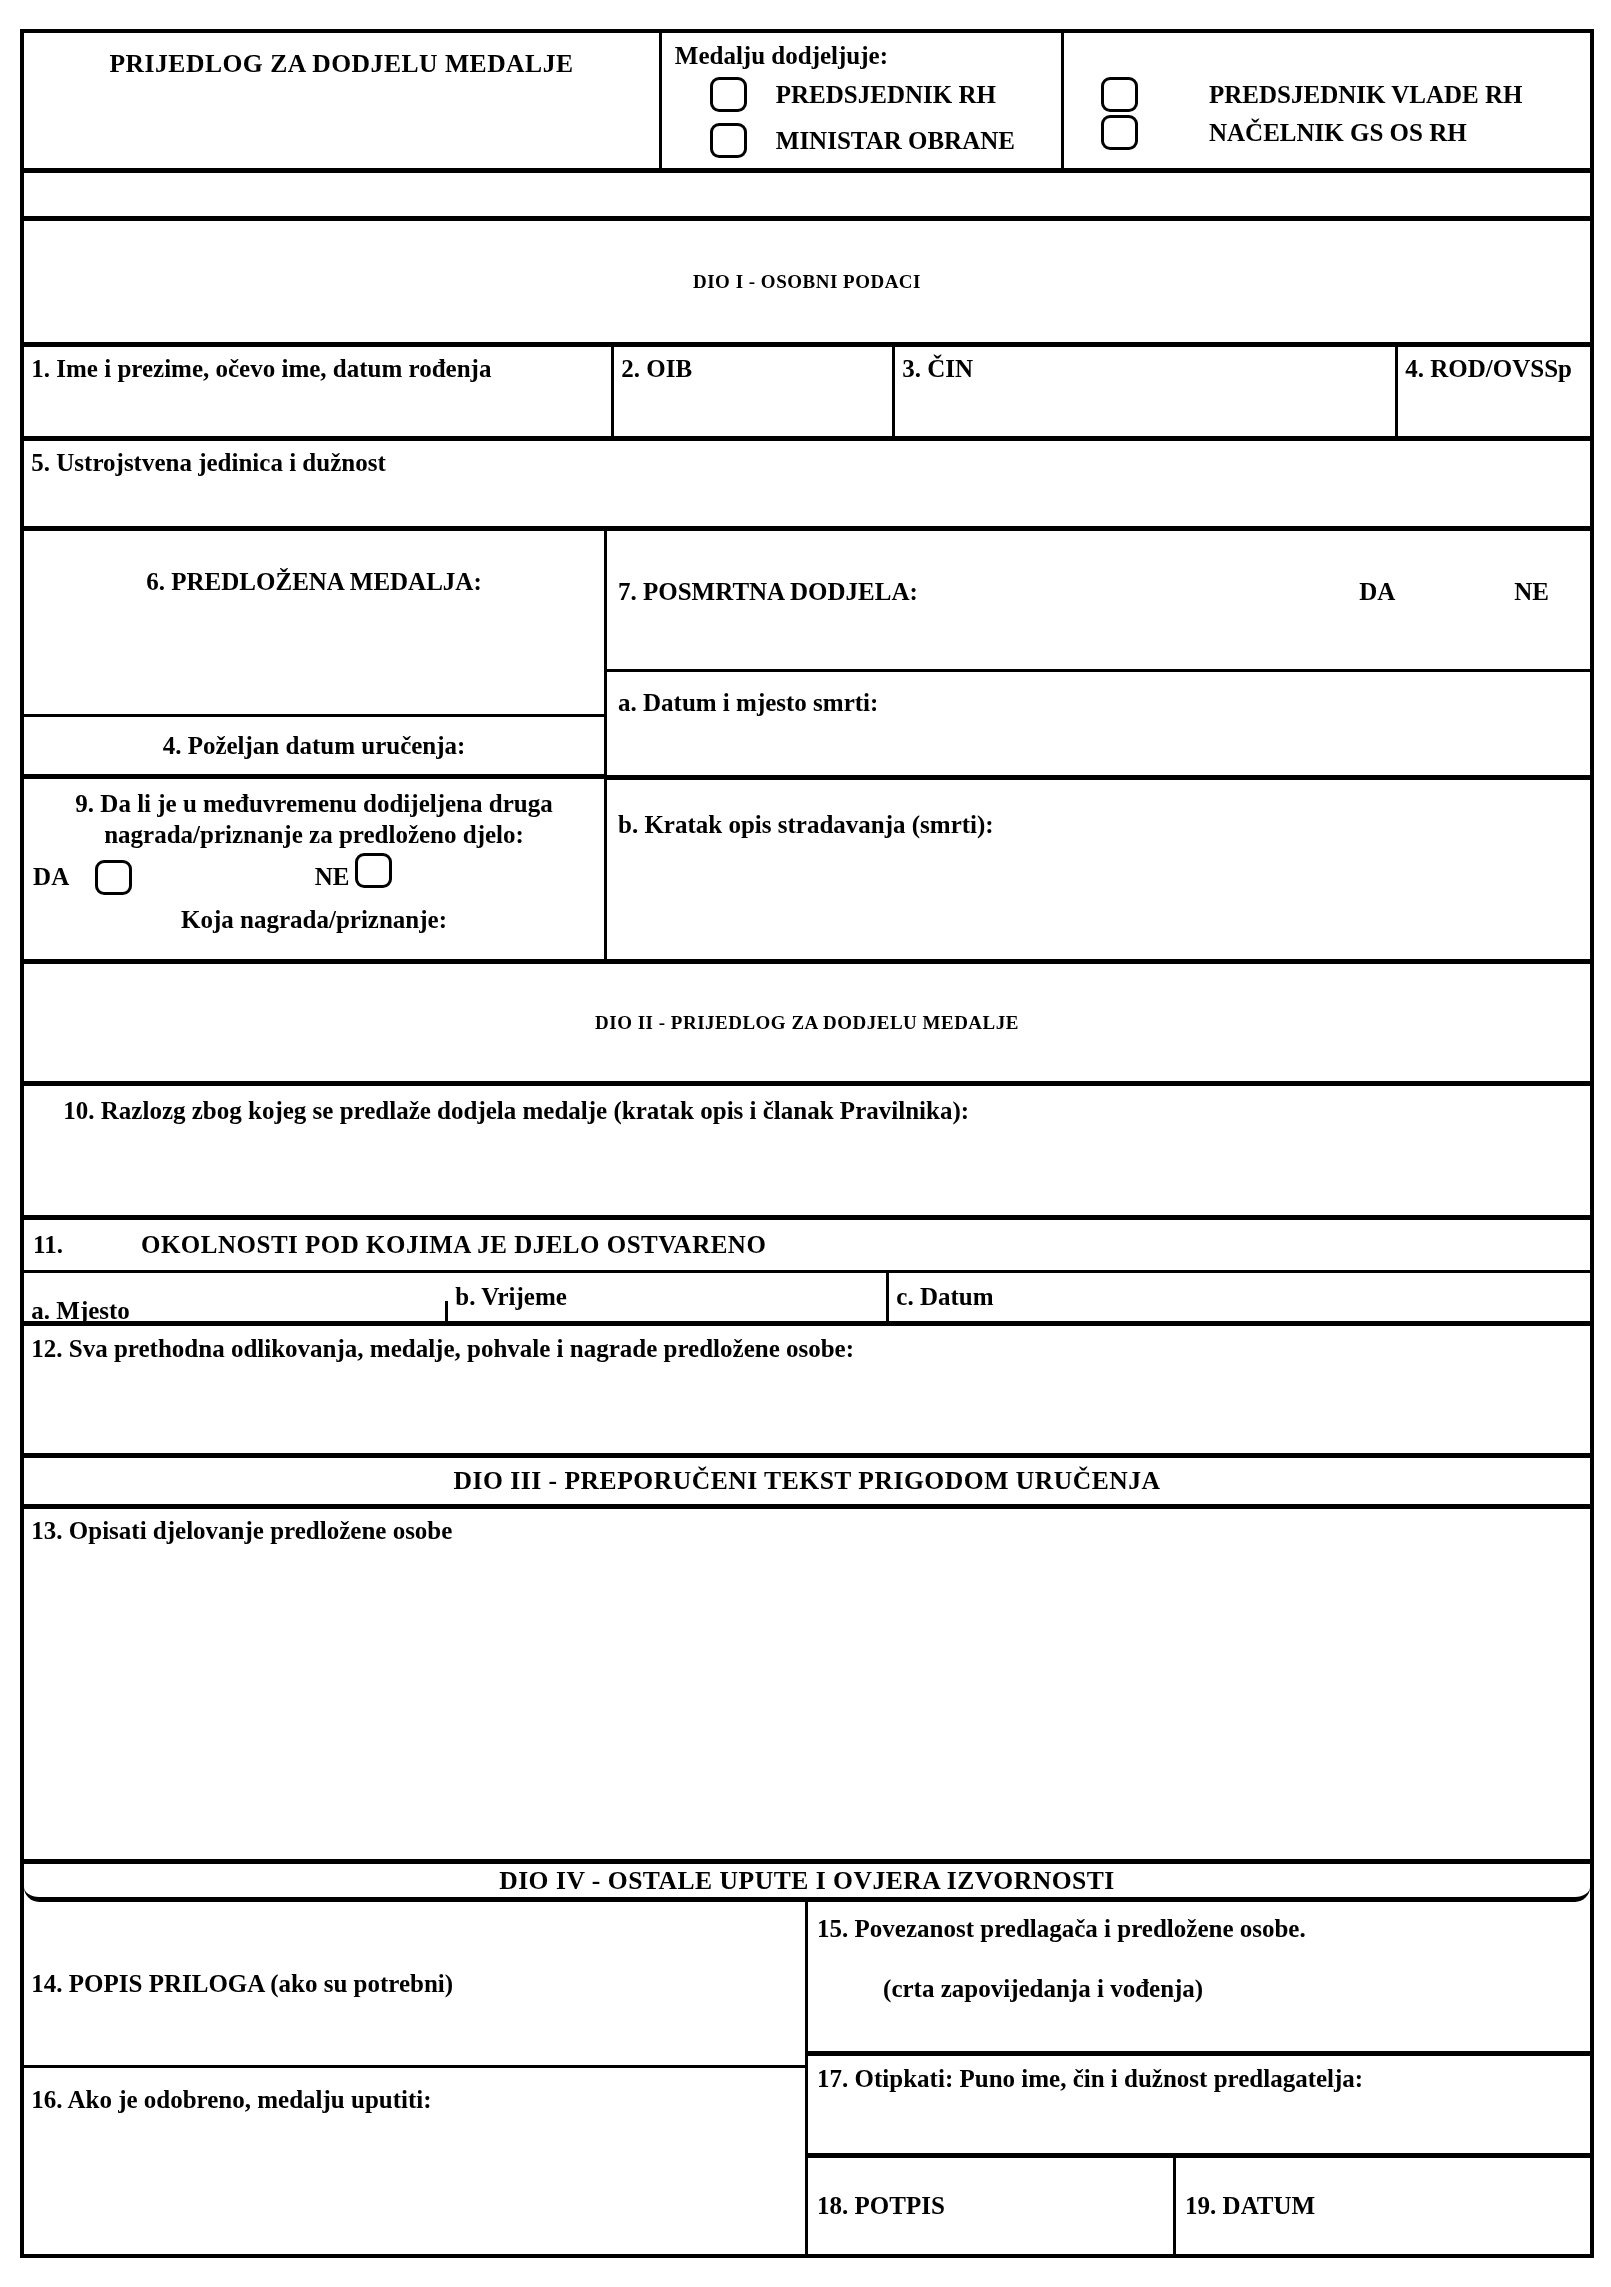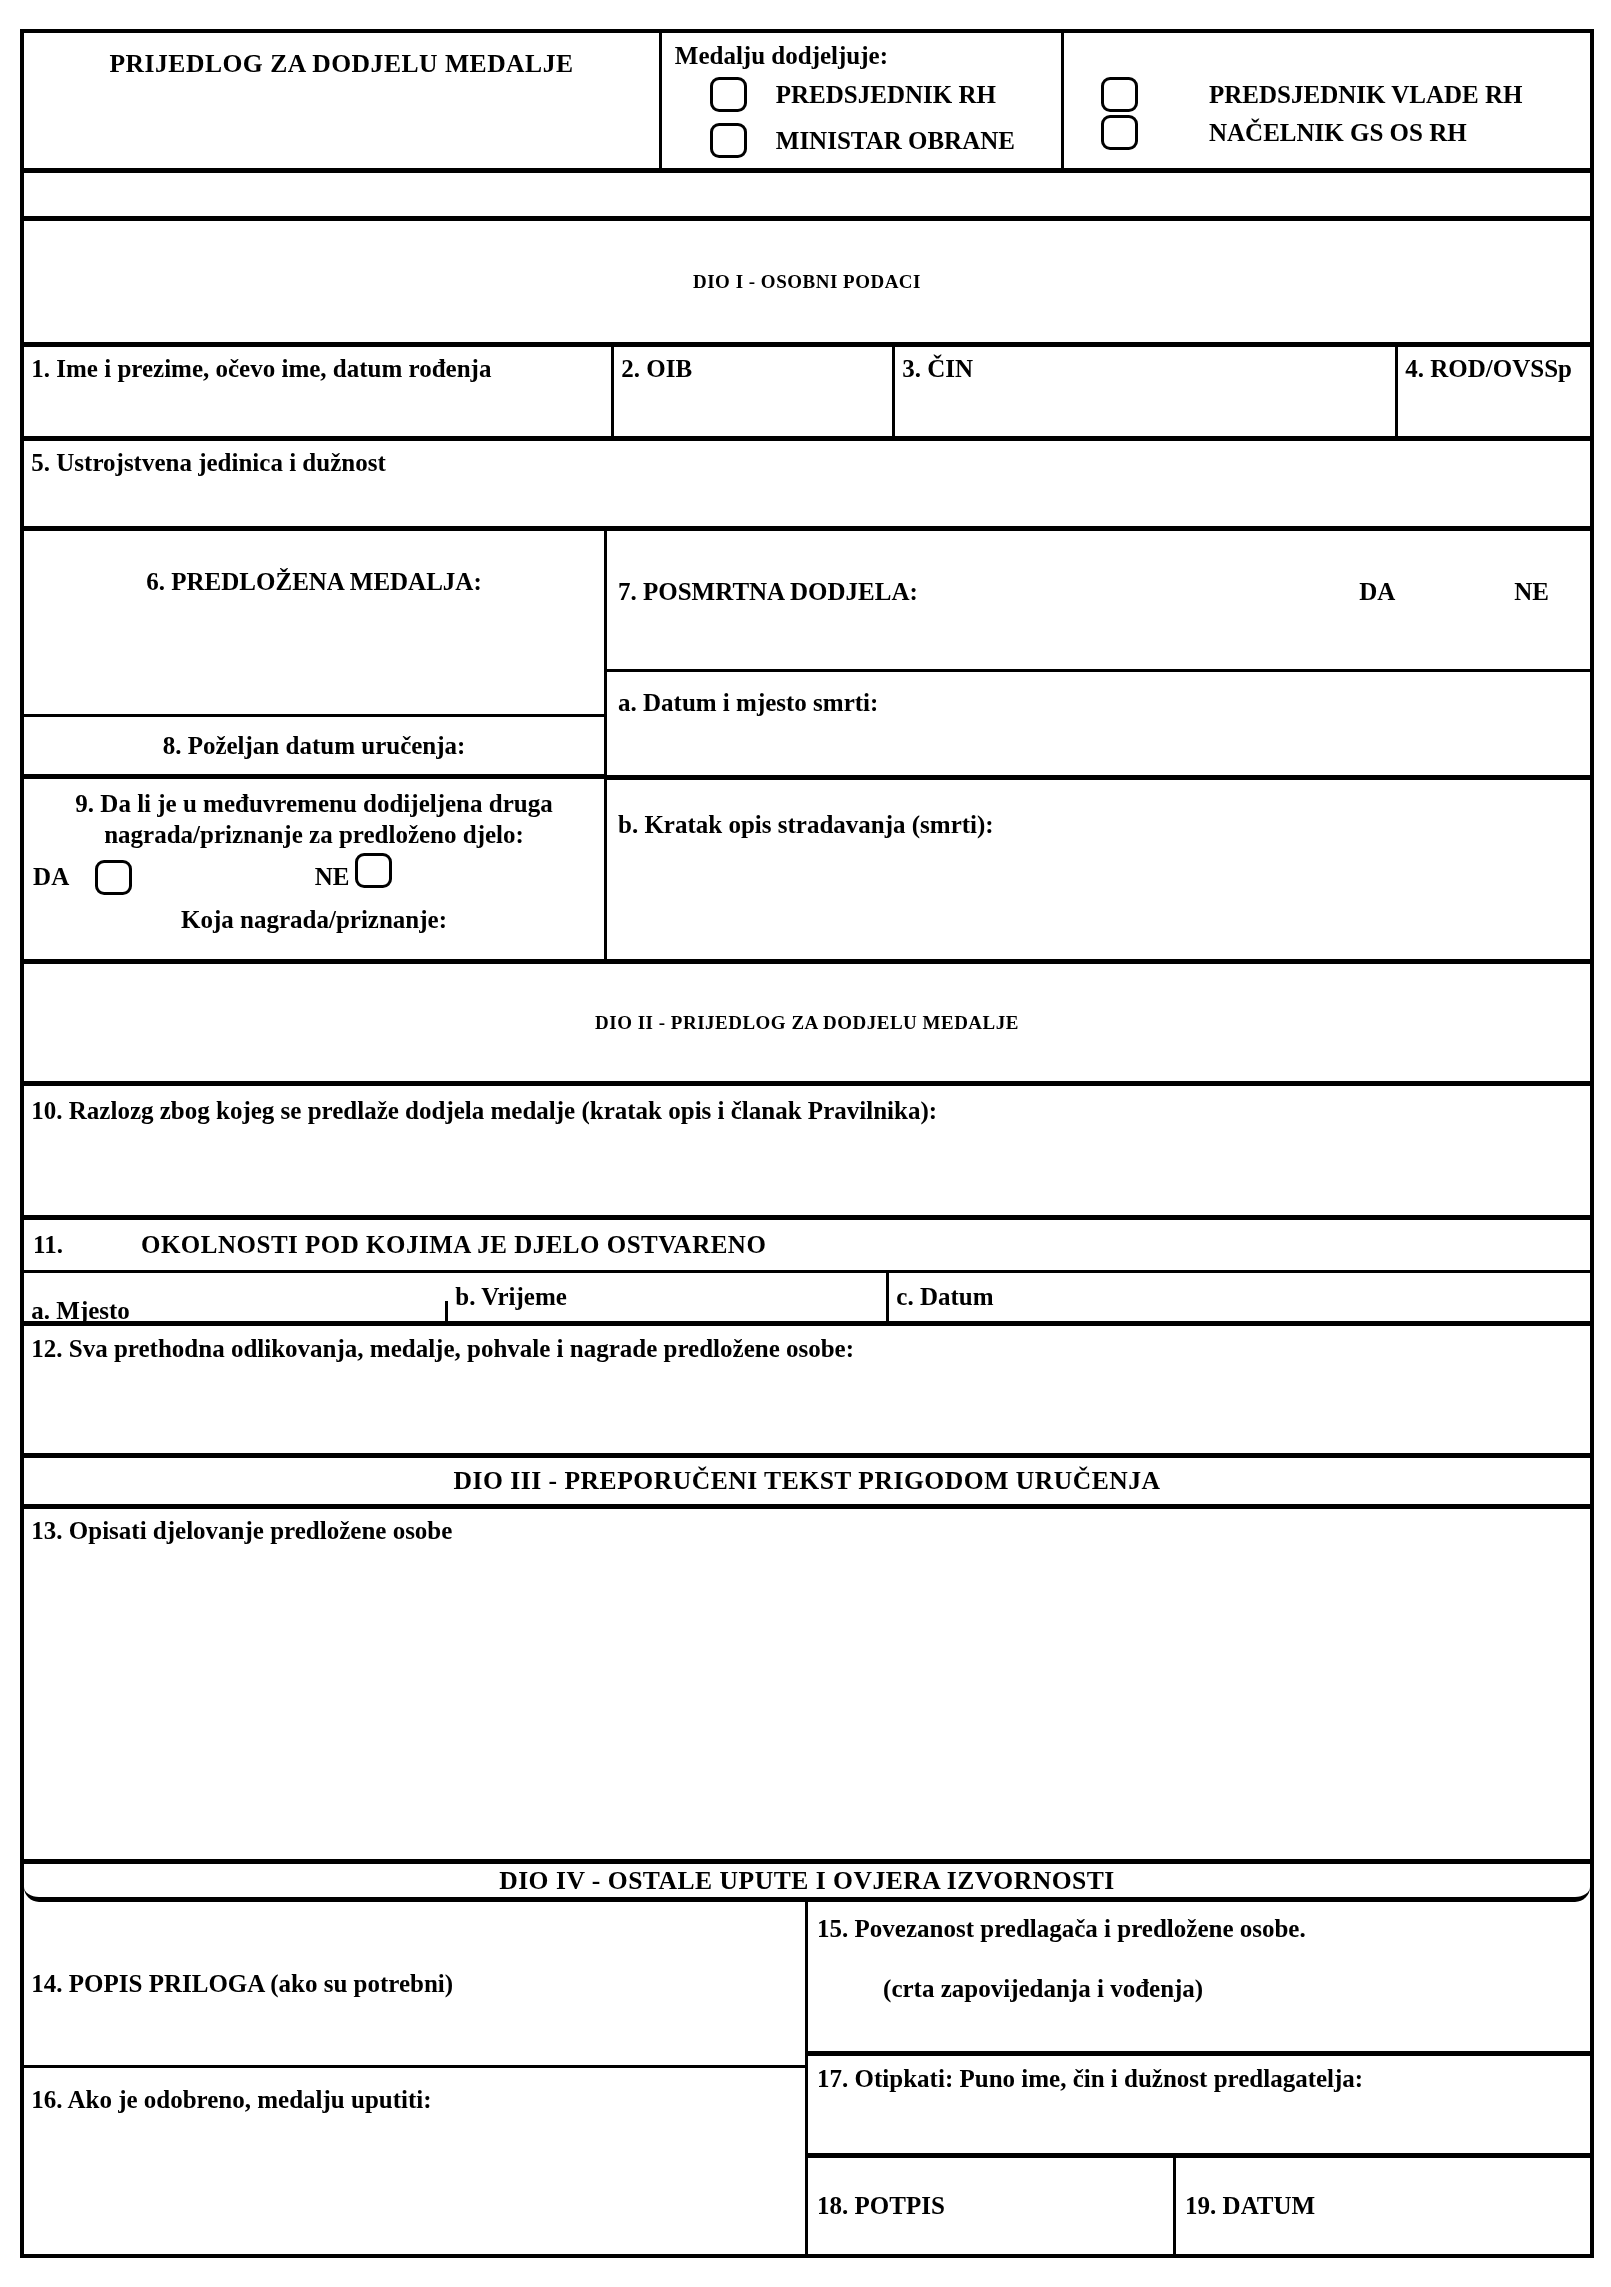--- a/index.html
+++ b/index.html
@@ -92,21 +92,21 @@
       <span class="lbl">5. Ustrojstvena jedinica i dužnost</span>
     </div>
   </div>
 
   <div class="row bb-thick" style="height:433px;">
     <div class="col br" style="width:583px;">
       <div class="cell bb-thin" style="height:186px;padding-top:35px;text-align:center;">
         <span class="lbl">6. PREDLOŽENA MEDALJA:</span>
       </div>
       <div class="cell bb-thick center-both" style="height:62px;">
-        <span class="lbl">8. Poželjan datum uručenja:</span>
+        <span class="lbl">4. Poželjan datum uručenja:</span>
       </div>
       <div class="cell grow col" style="padding-top:9.1px;">
         <span class="lbl" style="text-align:center;">9. Da li je u međuvremenu dodijeljena druga</span>
         <span class="lbl" style="text-align:center;">nagrada/priznanje za predloženo djelo:</span>
         <div style="display:flex;align-items:center;height:53px;padding-left:9.1px;">
           <span class="lbl">DA</span>
           <span class="checkbox" style="margin-left:25.6px;"></span>
           <span class="lbl" style="margin-left:183px;">NE</span>
           <span class="checkbox" style="margin-left:5.5px;margin-top:-12.8px;"></span>
         </div>
@@ -128,21 +128,21 @@
     </div>
   </div>
 
   <div class="row bb-thick" style="height:122px;">
     <div class="cell center-both" style="flex:1;">
       <span class="lbl heading">DIO II - PRIJEDLOG ZA DODJELU MEDALJE</span>
     </div>
   </div>
 
   <div class="row bb-thick" style="height:134px;">
-    <div class="cell" style="flex:1;padding:9.1px 3.7px 0 7.3px;">
+    <div class="cell" style="flex:1;padding:9.1px 3.7px 0 7.3px;margin-left:32px;">
       <span class="lbl">10. Razlozg zbog kojeg se predlaže dodjela medalje (kratak opis i članak Pravilnika):</span>
     </div>
   </div>
 
   <div class="row bb-thin" style="height:53px;">
     <div class="cell" style="flex:1;display:flex;align-items:center;padding-left:9.1px;">
       <span class="lbl">11.</span>
       <span class="lbl" style="margin-left:78px;letter-spacing:0.5px;">OKOLNOSTI POD KOJIMA JE DJELO OSTVARENO</span>
     </div>
   </div>

